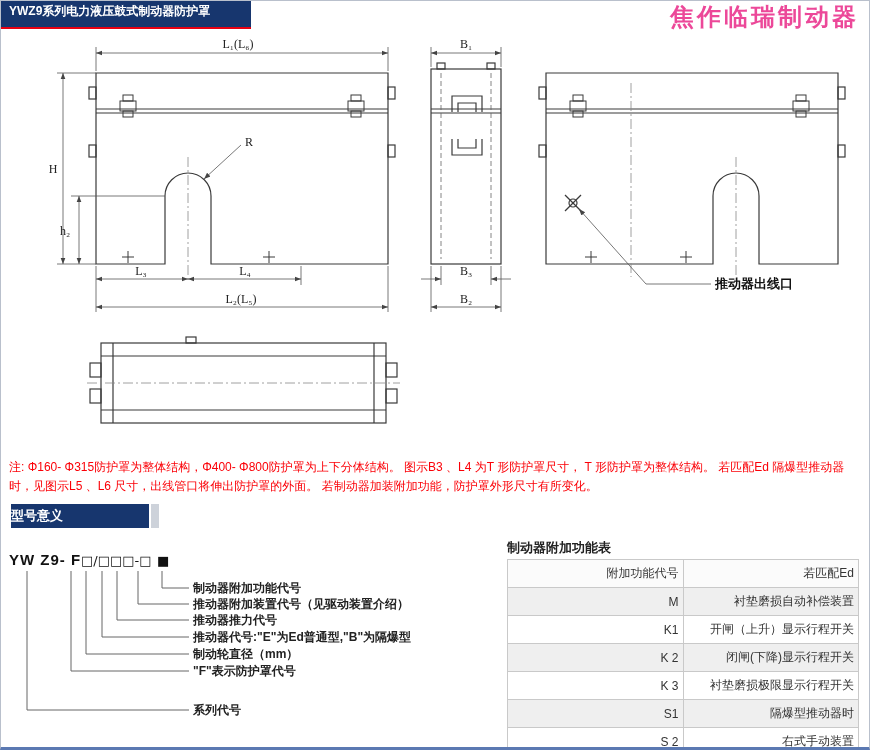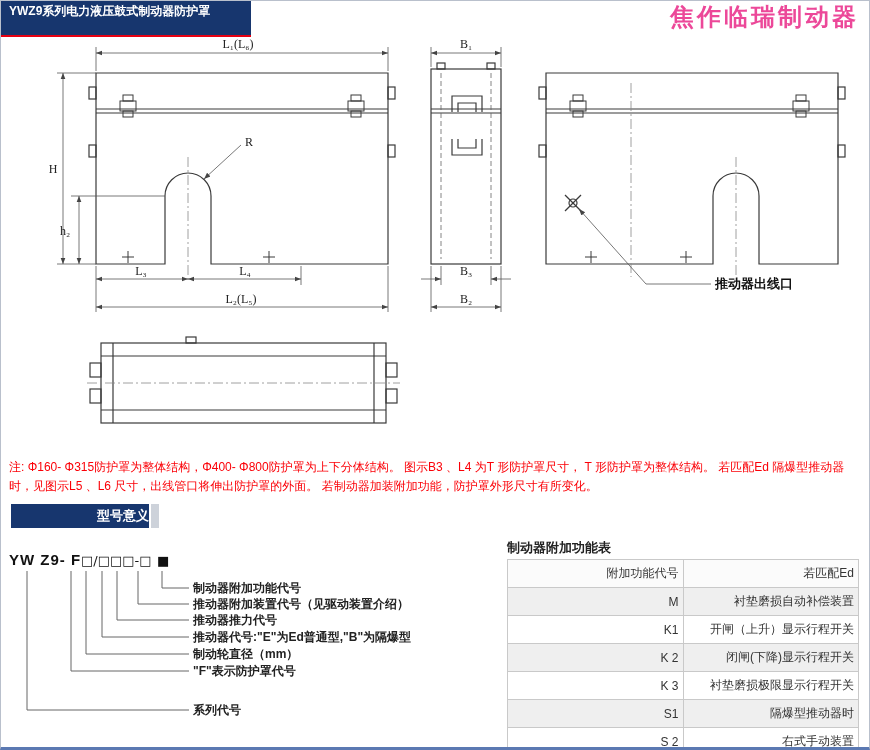--- a/index.html
+++ b/index.html
@@ -1,27 +1,27 @@
 <!DOCTYPE html>
 <html><head>
 <meta charset="utf-8">
 <style>
   html,body { margin:0; padding:0; background:#ffffff; }
   .page { position:relative; width:870px; height:750px; background:#fff;
           border:1px solid #b9c0cc; border-bottom:3px solid #5b79b2; box-sizing:border-box;
           font-family:"Liberation Sans","DejaVu Sans",sans-serif; overflow:hidden; }
-  .title-bar { position:absolute; left:0; top:0; width:250px; height:36px; background:#17366e;
+  .title-bar { position:absolute; left:0; top:0; width:250px; height:28px; background:#17366e;
                border-bottom:2px solid #e60012; color:#fff; font-size:12px; font-weight:bold;
                line-height:20px; padding-left:8px; box-sizing:border-box; white-space:nowrap; }
   .brand { position:absolute; top:0; right:10px; font-size:24px; font-weight:bold; color:#ec4899;
            font-family:"DejaVu Serif","Liberation Serif",serif; letter-spacing:3px; }
   .drawings { position:absolute; left:0; top:26px; }
   .note { position:absolute; left:8px; top:437px; width:856px; color:#fb0007; font-size:12px; line-height:1.55;margin-top:20px; }
   .section-bar { position:absolute; left:10px; top:503px; display:flex; height:24px; }
-  .section-title { background:#17366e; color:#fff; width:138px; text-align:right; font-size:13px;
+  .section-title { background:#17366e; color:#fff; width:138px; text-align:left; font-size:13px;
                    font-weight:bold; line-height:24px; }
   .section-tab { width:8px; background:#cdd2da; margin-left:2px; }
   .model { position:absolute; left:6px; top:548px; }
   .tbl-title { position:absolute; left:506px; top:538px; font-size:13px; font-weight:bold; color:#222; }
   .ftable { position:absolute; left:506px; top:558px; width:352px; border-collapse:collapse;
             font-size:12px; color:#333; background:#fff; table-layout:fixed; }
   .ftable th, .ftable td { border:1px solid #c9c9c9; text-align:right; padding:5px 4px; font-weight:normal; }
   .ftable th { background:#fbfbfb; }
   .ftable td.code-col { width:112px; }
   .ftable tbody tr:nth-child(odd) td { background:#efefef; }

